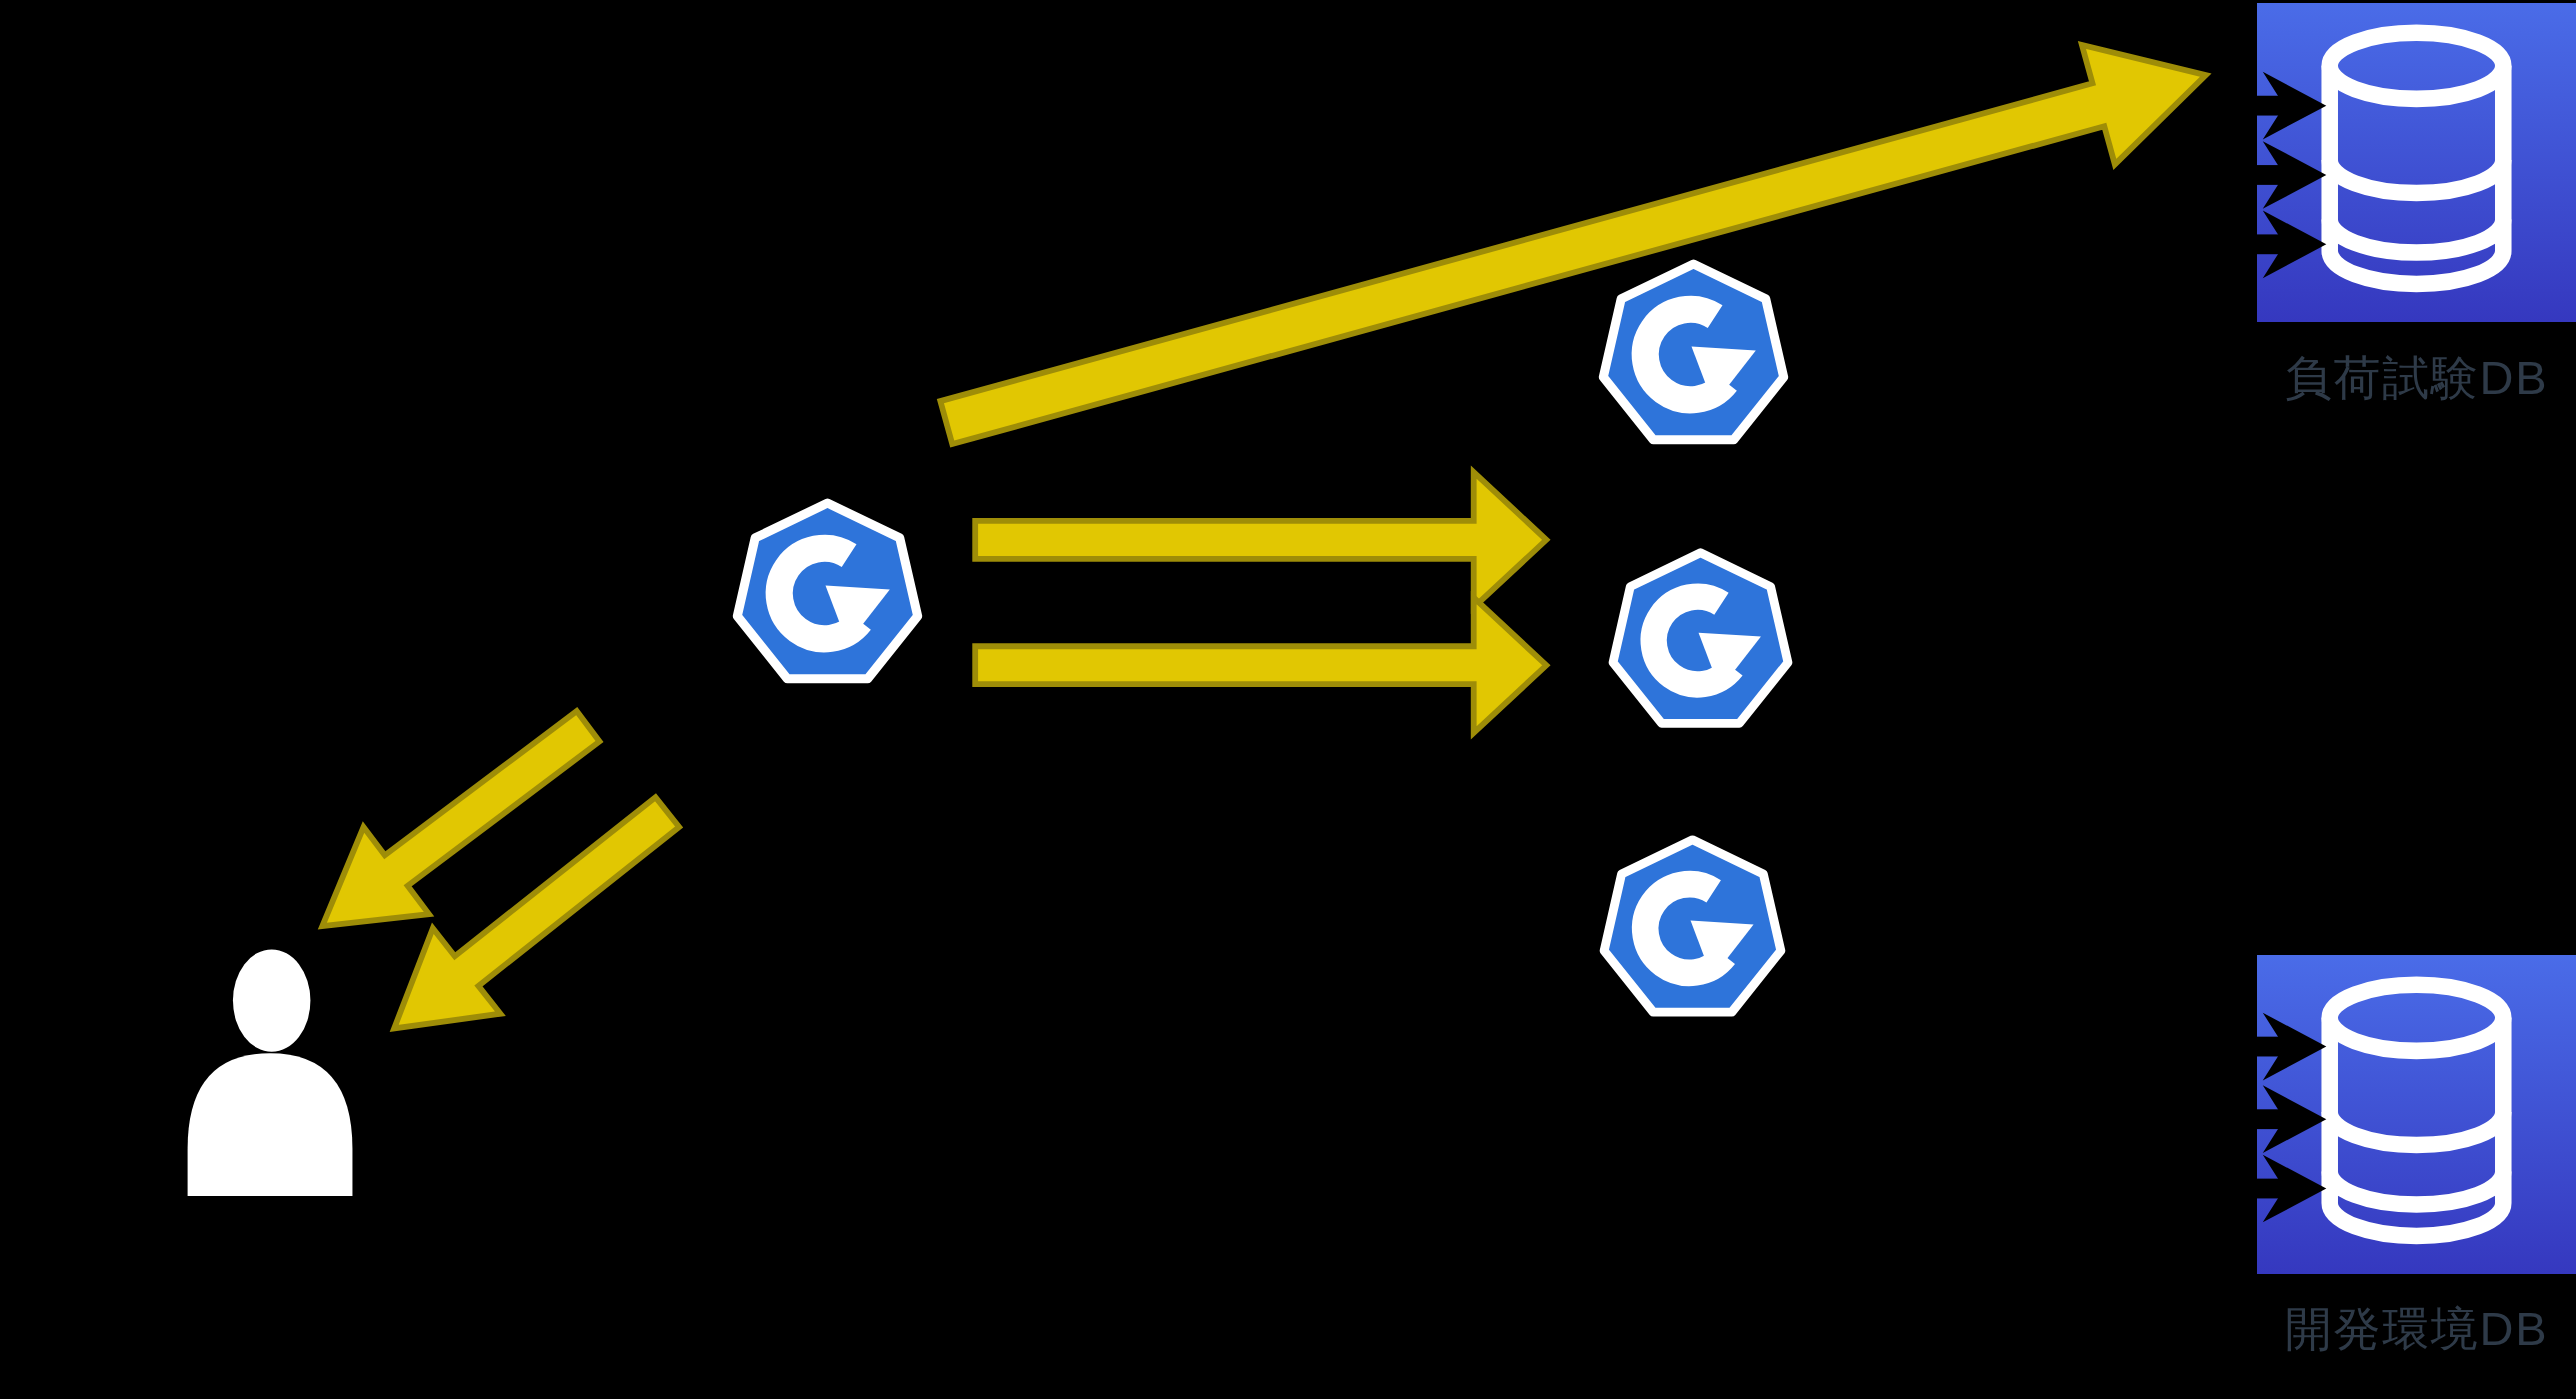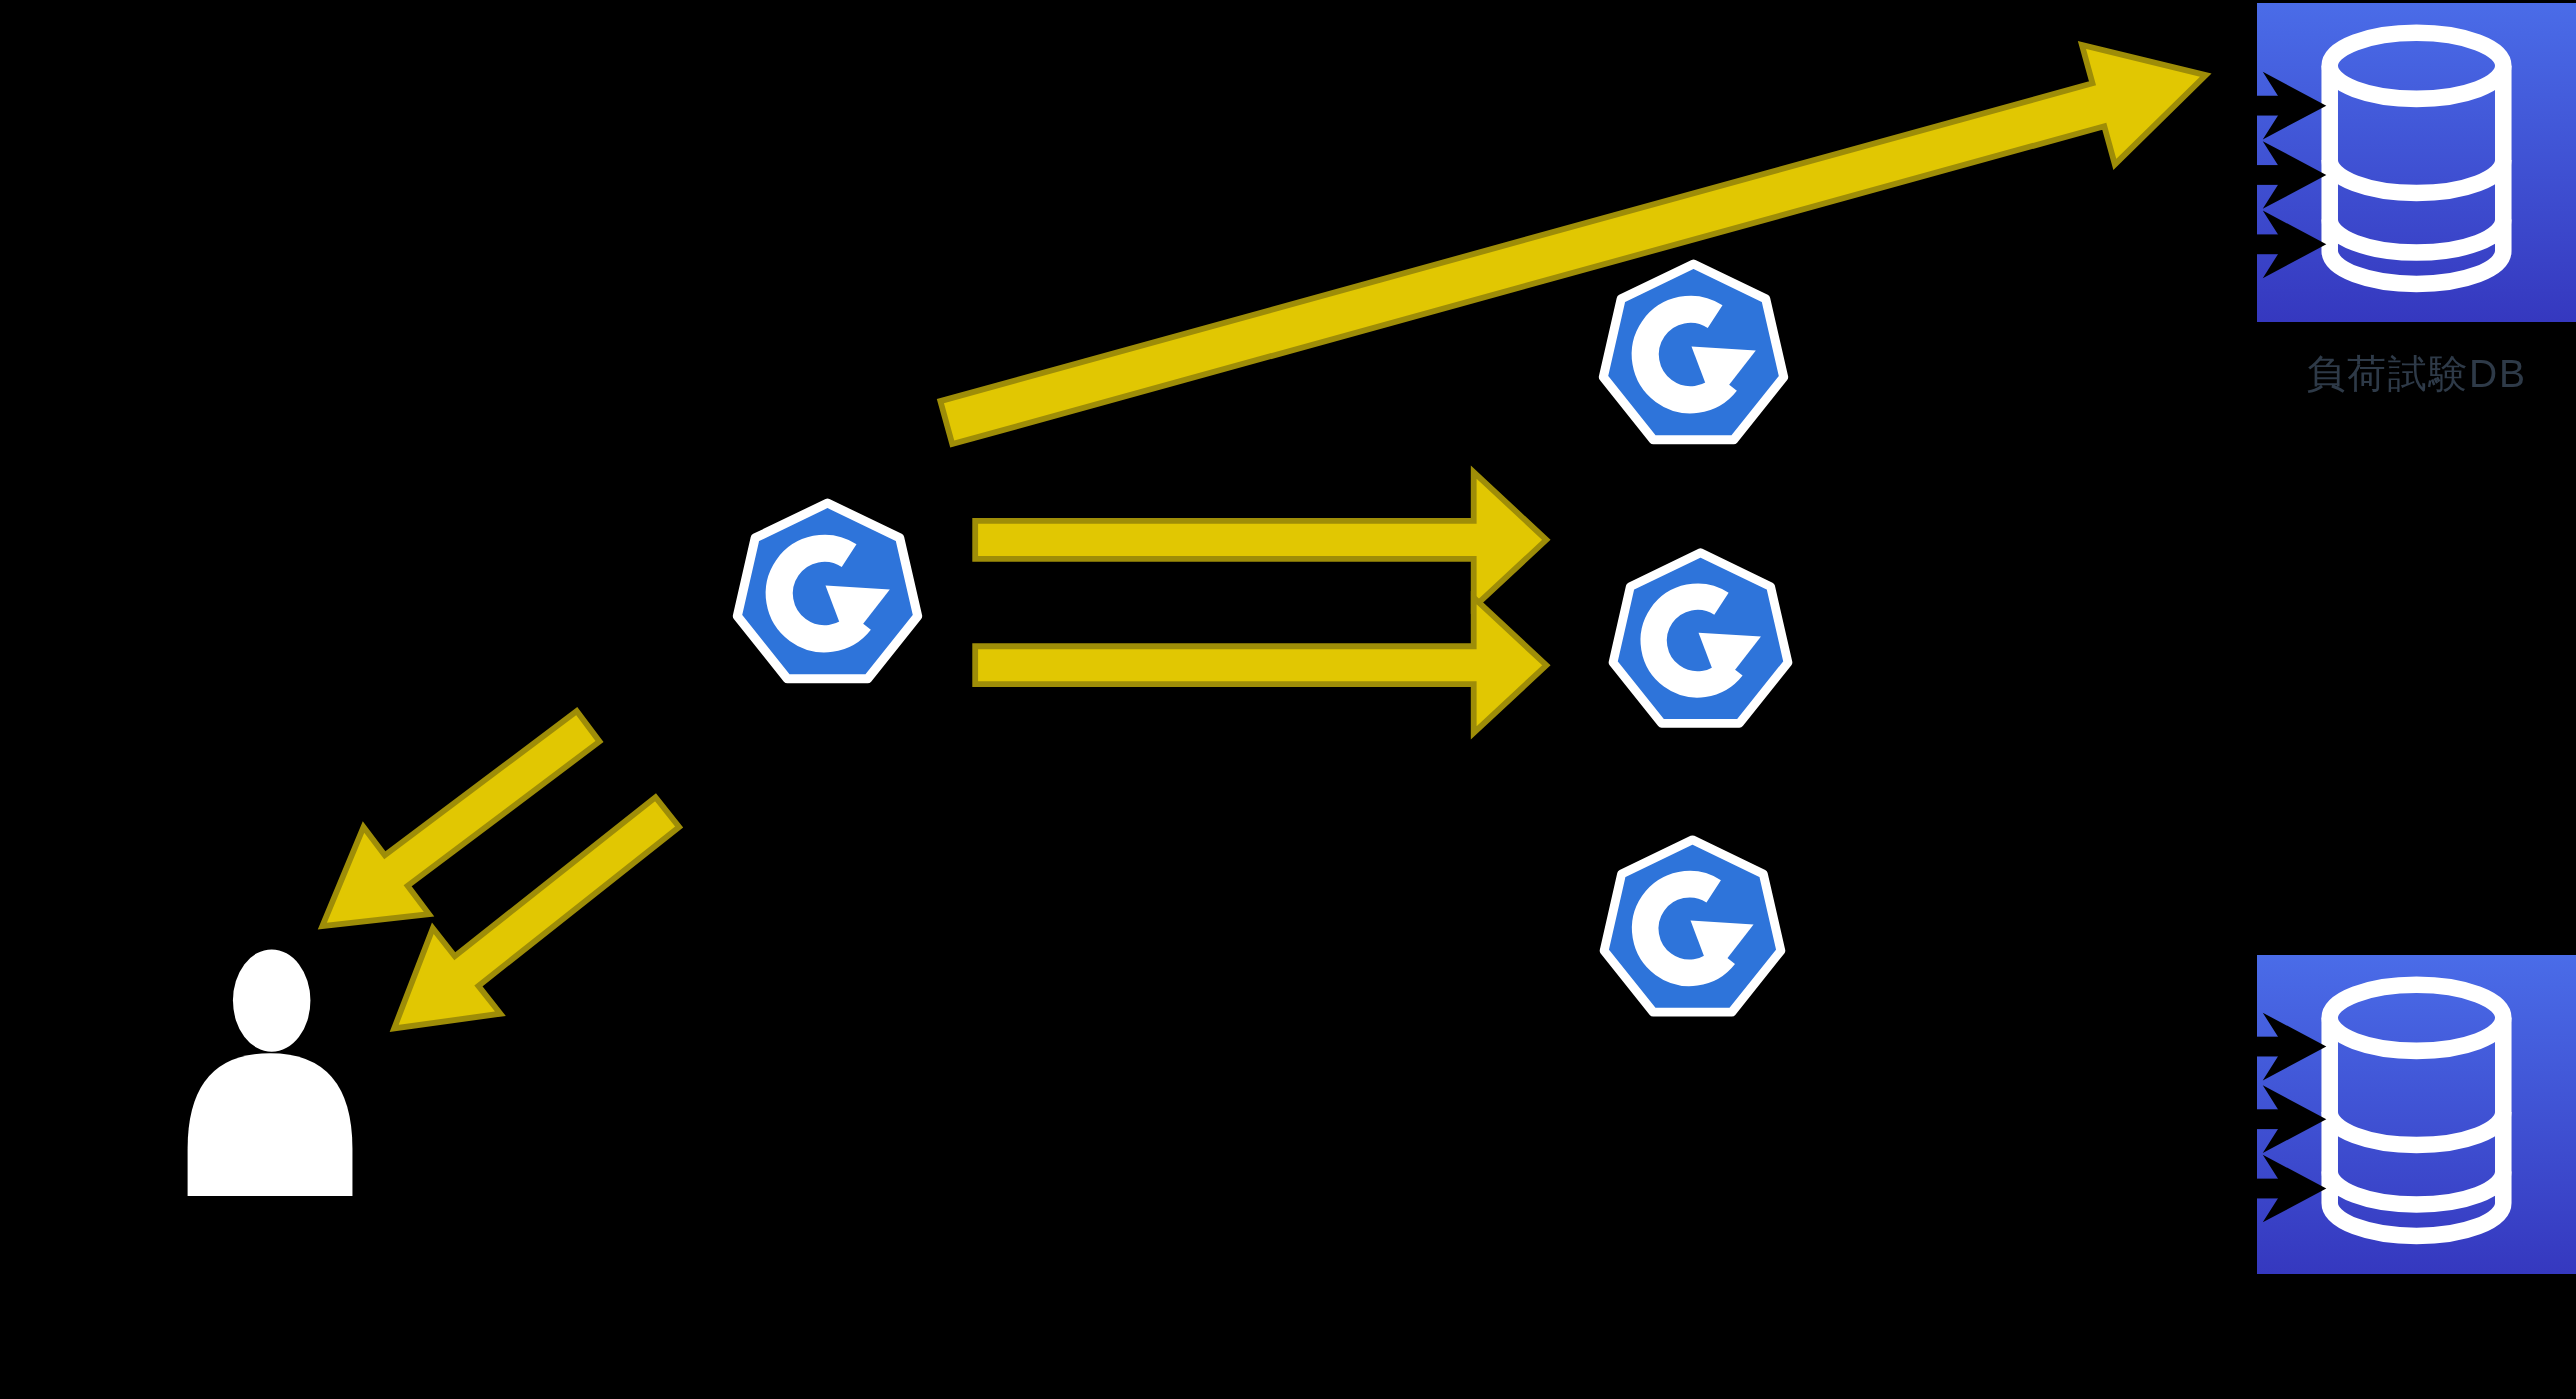--- a/index.html
+++ b/index.html
@@ -15,21 +15,21 @@
     width:319px;height:319px;
     background:linear-gradient(180deg,var(--db-top,#4a6ce8),var(--db-bottom,#3538bf));
   }
   #db-load{left:2257px;top:3.3px;}
   #db-dev{left:2257px;top:955px;}
   .db-card svg{position:absolute;left:0;top:0;}
   .db-label{
     position:absolute;
     width:319px;
     text-align:center;
-    font-size:39px;
+    font-size:47px;
     letter-spacing:1.7px;
     color:var(--label-color,#2e3a48);
     white-space:nowrap;
   }
   #db-load-label{left:2257px;top:347px;}
   #db-dev-label{left:2257px;top:1298px;}
   #overlay{position:absolute;left:0;top:0;}
   .k8s{position:absolute;}
   .k8s svg{display:block;width:100%;height:100%;}
   #person{position:absolute;left:165px;top:933px;}
@@ -96,20 +96,21 @@
         <polygon points="2741,1399 2818,1440 2741,1481 2767,1440" fill="#000"></polygon>
       </g>
     </svg>
 
   <svg id="person" width="215" height="272" viewBox="0 0 260 330">
     <ellipse cx="129" cy="82" rx="47" ry="62" fill="var(--person-white)"></ellipse>
     <path d="M27,319 L27,262 Q27,146 127,146 Q227,146 227,262 L227,319 Z" fill="var(--person-white)"></path>
   </svg>
 
   <div class="db-label" id="db-load-label">負荷試験DB</div>
+  <div class="db-label" id="db-dev-label">開発環境DB</div>
 
 <div class="k8s" style="left: 727px; top: 493px; width: 201px; height: 201px;">
     <svg viewBox="0 0 200 200">
       <polygon points="100,10 28,44.7 10.3,122.5 60.1,184.9 139.9,184.9 189.7,122.5 171.9,44.7" fill="var(--k8s-blue)" stroke="var(--icon-white)" stroke-width="9" stroke-linejoin="round"></polygon>
       <path d="M121.5,62.3 A45,45 0 1 0 132.5,127.7" fill="none" stroke="var(--icon-white)" stroke-width="27"></path>
       <polygon points="98,92 162,96 120,150" fill="var(--icon-white)"></polygon>
     </svg>
   </div>
     <div class="k8s" style="left: 1593px; top: 254px; width: 201px; height: 201px;">
     <svg viewBox="0 0 200 200">

